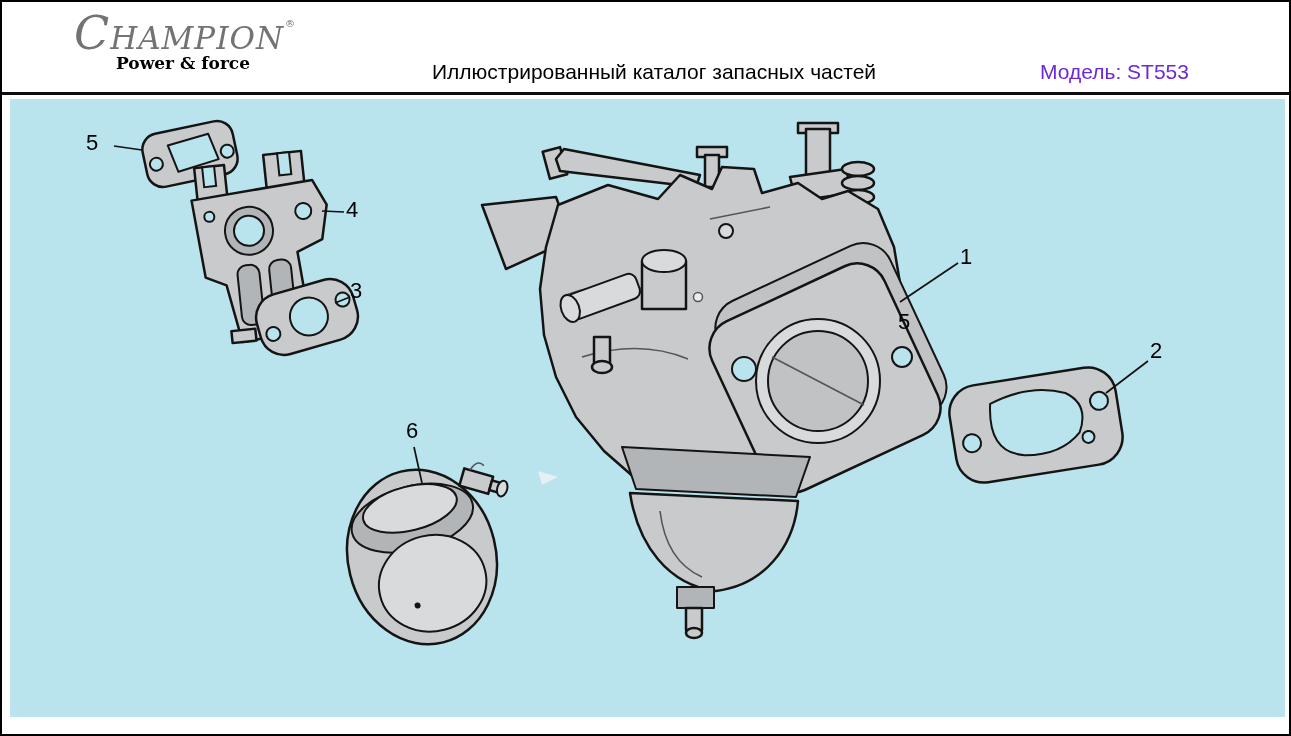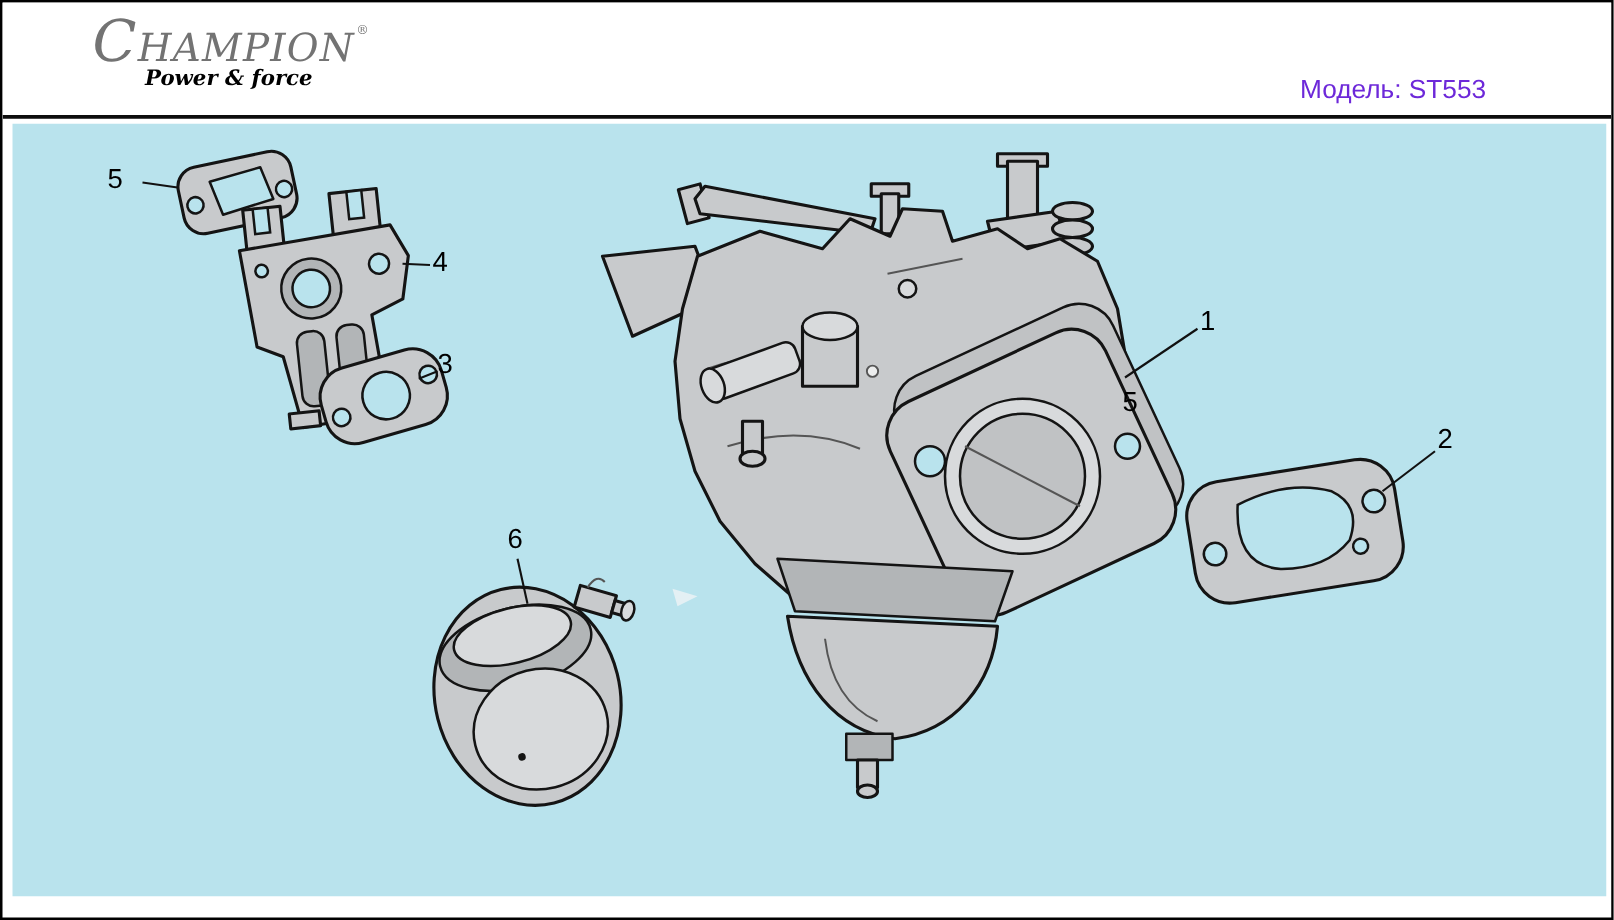--- a/index.html
+++ b/index.html
@@ -10,21 +10,21 @@
   *{margin:0;padding:0;box-sizing:border-box}
   html,body{background:#fff}
   body{width:1291px;height:736px;font-family:"Liberation Sans",sans-serif;position:relative}
   .page{position:absolute;left:0;top:0;width:1291px;height:736px;border:2px solid #000;background:#fff;overflow:hidden}
 
   .header{position:absolute;left:0;top:0;width:100%;height:93px;background:#fff;border-bottom:3px solid #0d0d0d}
   .logo{position:absolute;left:72px;top:8px;white-space:nowrap}
   .logo-main{font-family:"DejaVu Serif","Liberation Serif",serif;font-style:italic;font-weight:normal;font-size:31px;letter-spacing:1px;color:#737373;line-height:1}
   .logo-main::first-letter{font-size:46px}
   .logo-reg{font-size:10px;vertical-align:22px;margin-left:1px;font-style:normal}
-  .logo-sub{font-family:"DejaVu Serif","Liberation Serif",serif;font-style:italic;font-weight:bold;font-size:17px;color:#000;margin-left:42px;margin-top:-3px}
+  .logo-sub{font-family:"DejaVu Serif","Liberation Serif",serif;font-weight:bold;font-size:17px;color:#000;margin-left:42px;margin-top:-3px}
   .doc-title{position:absolute;left:430px;top:58px;font-size:21px;color:#000}
   .doc-model{position:absolute;left:1038px;top:58px;font-size:21px;color:#6d28d9}
 
   .panel{position:absolute;left:8px;top:97px;width:1275px;height:618px;background:var(--panel-bg)}
   .panel svg{position:absolute;left:0;top:0}
 
   .callout{position:absolute;font-size:22px;line-height:1;color:#000;font-family:"Liberation Sans",sans-serif}
 
   
   .part{fill:var(--part-fill);stroke:var(--outline);stroke-width:2.5;stroke-linejoin:round}
@@ -38,20 +38,21 @@
 </head>
 <body>
 
 <div class="page">
 
   <div class="header">
     <div class="logo">
       <div class="logo-main"><span>CHAMPION</span><span class="logo-reg">®</span></div>
       <div class="logo-sub">Power &amp; force</div>
     </div>
+    <div class="doc-title">Иллюстрированный каталог запасных частей</div>
     <div class="doc-model">Модель: ST553</div>
   </div>
 
   <div class="panel">
     <svg width="1275" height="618" viewBox="0 0 1275 618">
 
       <g transform="translate(180,55) rotate(-12)">
         <rect x="-46" y="-27" width="92" height="54" rx="16" class="part"></rect>
         <path d="M -20,-13 L 22,-16 L 27,11 L -15,15 Z" class="hole" stroke-linejoin="round"></path>
         <circle cx="-35" cy="3" r="6.5" class="hole"></circle>

